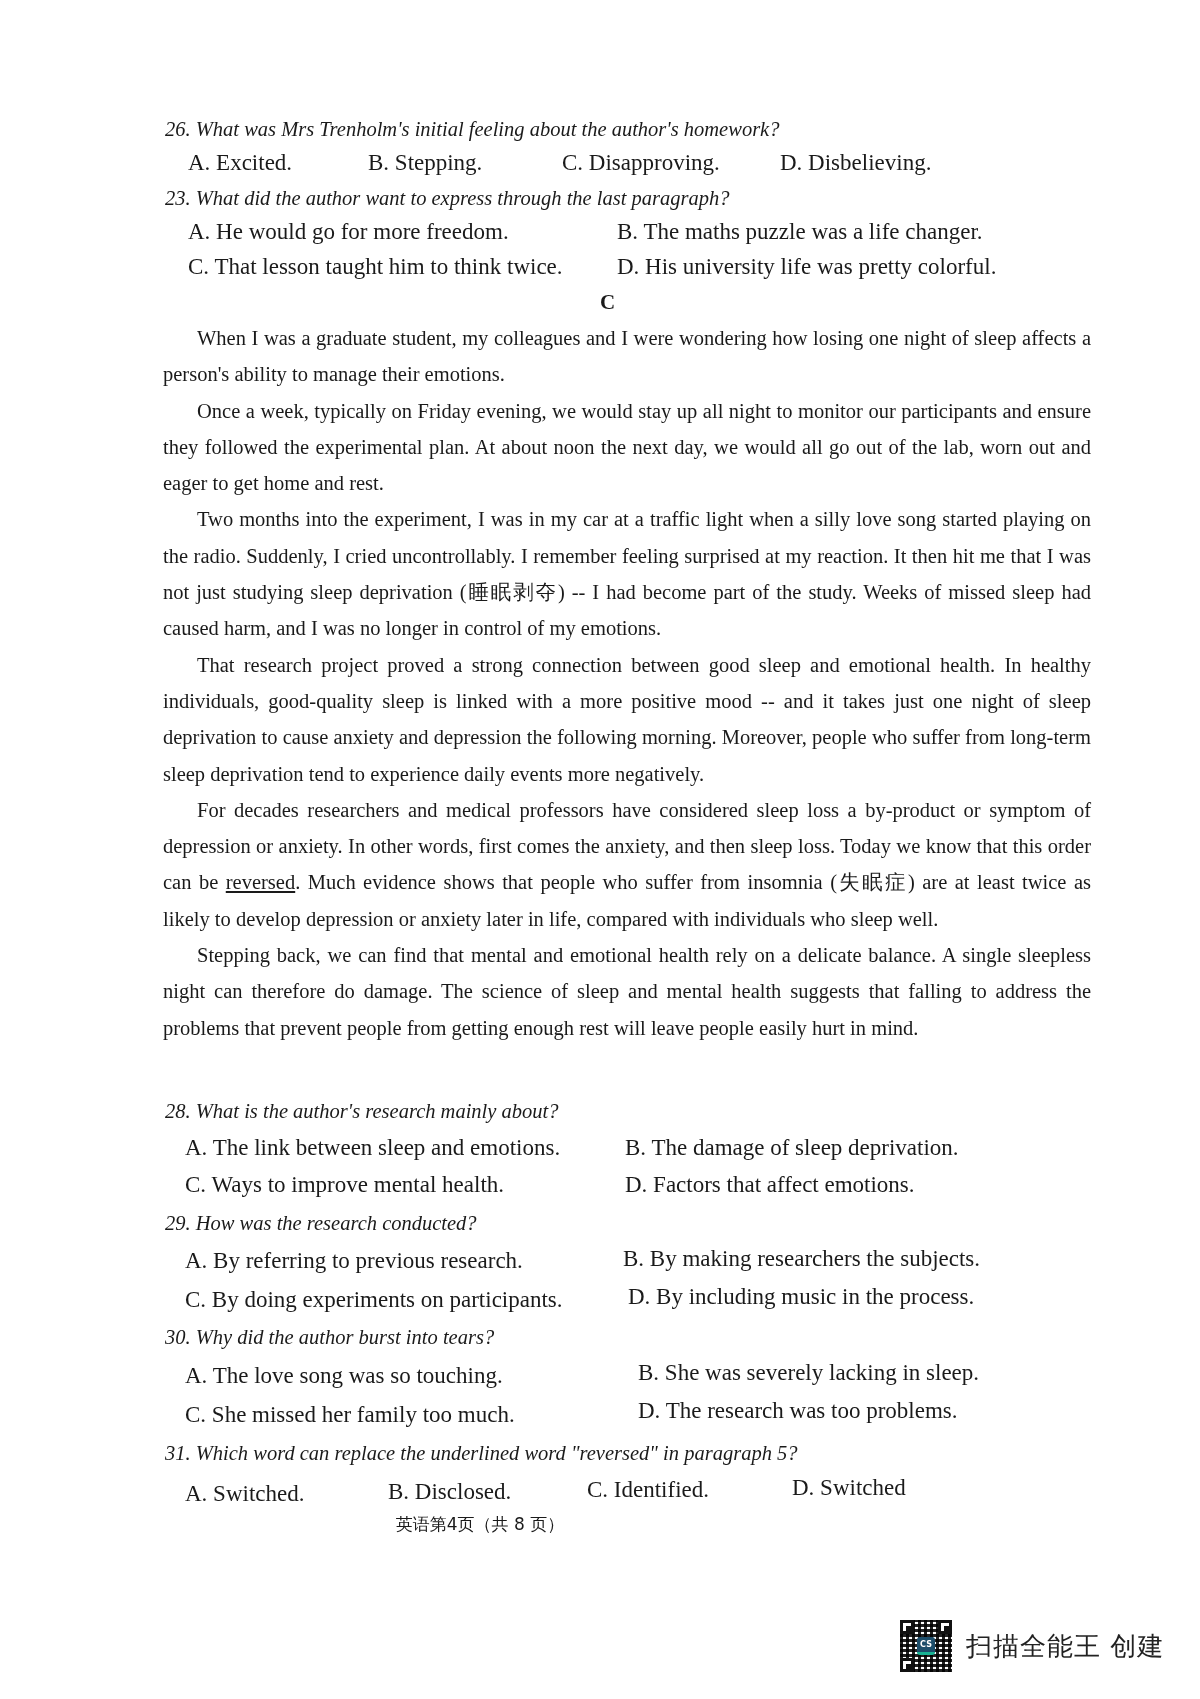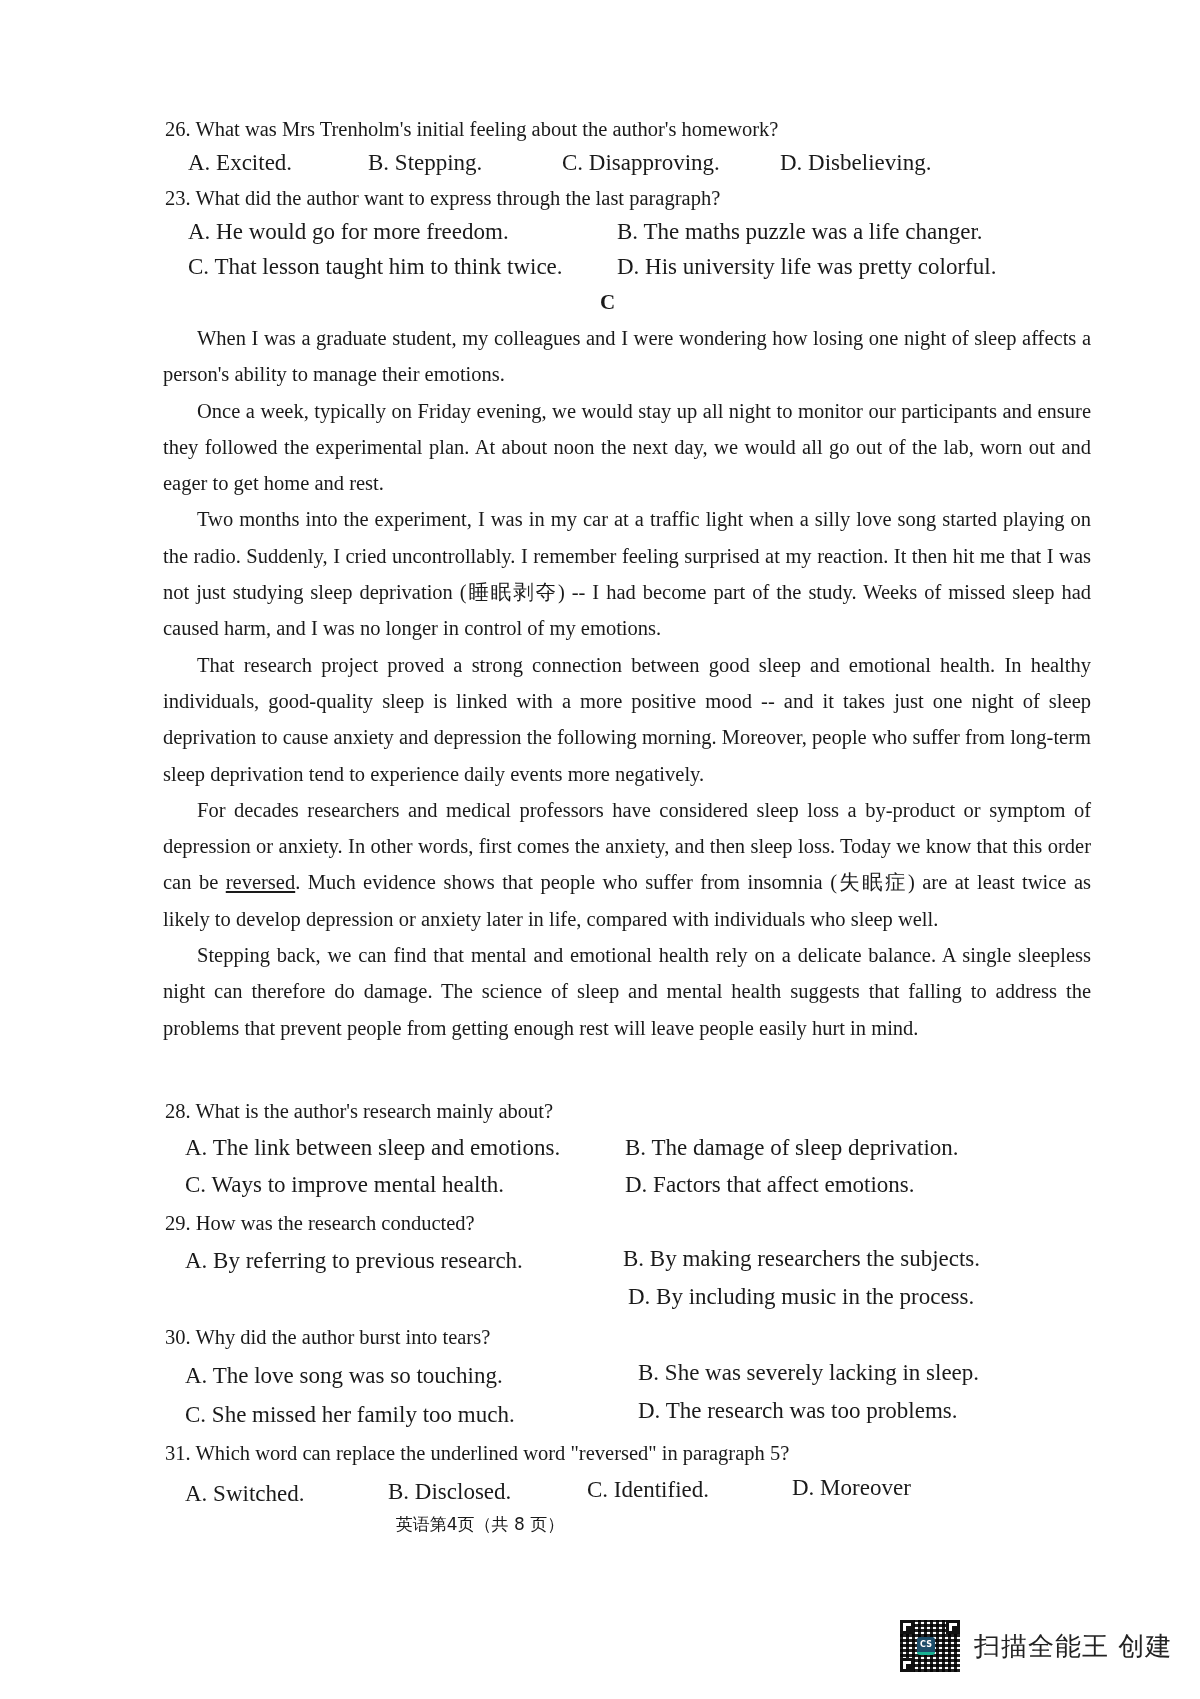--- a/index.html
+++ b/index.html
@@ -2,33 +2,33 @@
 <html><head>
 <meta charset="utf-8">
 <style>
   html, body { margin: 0; padding: 0; background: #ffffff; }
   body {
     width: 1200px; height: 1699px; position: relative; overflow: hidden;
     font-family: "Liberation Serif", "DejaVu Serif", serif;
     color: #1a1a1a;
   }
   .page { position: absolute; left: 0; top: 0; width: 1200px; height: 1699px; }
-  .line { position: absolute; left: 165px; width: 930px; font-size: 20.5px; line-height: 28px; white-space: nowrap; }
+  .line { position: absolute; left: 165px; width: 930px; font-size: 20.5px; line-height: 28px; white-space: nowrap; font-style: italic; }
   .q { left: 165px; }
   .opt { position: absolute; font-size: 23px; line-height: 28px; white-space: nowrap; }
   .para { position: absolute; left: 163px; width: 928px; font-size: 20.5px; line-height: 36.3px; text-align: justify; text-align-last: left; }
   .para p { margin: 0; text-indent: 34px; }
   .section { position: absolute; left: 600px; top: 290px; font-size: 21px; font-weight: bold; }
   .u { text-decoration: underline; }
   .footer { position: absolute; top: 1513px; left: 0; width: 960px; text-align: center; font-family: "DejaVu Sans", sans-serif; font-size: 17px; }
   .wm { position: absolute; left: 900px; top: 1620px; display: flex; align-items: center; }
   .qr { width: 52px; height: 52px; position: relative; background:
       repeating-linear-gradient(90deg, #222 0 3px, #fff 3px 6px),
       repeating-linear-gradient(0deg, #222 0 3px, #fff 3px 5px);
-      background-blend-mode: multiply; padding-left: 8px; }
+      background-blend-mode: multiply; }
   .qr .fin { position: absolute; width: 14px; height: 14px; border: 3px solid #111; background: #fff; box-sizing: border-box; }
   .qr .fin::after { content: ""; position: absolute; left: 3px; top: 3px; width: 5px; height: 5px; background: #111; }
   .qr .logo { position: absolute; left: 17px; top: 17px; width: 18px; height: 18px; background: #1d4e6b; border-radius: 3px; color: #fff; font: bold 8px "DejaVu Sans", sans-serif; display: flex; align-items: center; justify-content: center; border-bottom: 3px solid #19b394; box-sizing: border-box; }
   .wm-text { margin-left: 14px; font-family: "DejaVu Sans", sans-serif; font-size: 26px; color: #222; letter-spacing: 1px; }
 </style>
 </head>
 <body>
 
 <div class="page">
 
@@ -57,33 +57,34 @@
 
   <div class="line q" style="top:1097px">28. What is the author's research mainly about?</div>
   <div class="opt" style="left:185px;top:1134px">A. The link between sleep and emotions.</div>
   <div class="opt" style="left:625px;top:1134px">B. The damage of sleep deprivation.</div>
   <div class="opt" style="left:185px;top:1171px">C. Ways to improve mental health.</div>
   <div class="opt" style="left:625px;top:1171px">D. Factors that affect emotions.</div>
 
   <div class="line q" style="top:1209px">29. How was the research conducted?</div>
   <div class="opt" style="left:185px;top:1247px">A. By referring to previous research.</div>
   <div class="opt" style="left:623px;top:1245px">B. By making researchers the subjects.</div>
+  <div class="opt" style="left:185px;top:1286px">C. By doing experiments on participants.</div>
   <div class="opt" style="left:628px;top:1283px">D. By including music in the process.</div>
 
   <div class="line q" style="top:1323px">30. Why did the author burst into tears?</div>
   <div class="opt" style="left:185px;top:1362px">A. The love song was so touching.</div>
   <div class="opt" style="left:638px;top:1359px">B. She was severely lacking in sleep.</div>
   <div class="opt" style="left:185px;top:1401px">C. She missed her family too much.</div>
   <div class="opt" style="left:638px;top:1397px">D. The research was too problems.</div>
 
   <div class="line q" style="top:1439px">31. Which word can replace the underlined word "reversed" in paragraph 5?</div>
   <div class="opt" style="left:185px;top:1480px">A. Switched.</div>
   <div class="opt" style="left:388px;top:1478px">B. Disclosed.</div>
   <div class="opt" style="left:587px;top:1476px">C. Identified.</div>
-  <div class="opt" style="left:792px;top:1474px">D. Moreover</div>
+  <div class="opt" style="left:792px;top:1474px">D. Switched</div>
 
   <div class="footer">英语第4页（共 8 页）</div>
 
   <div class="wm">
     <div class="qr">
       <div class="fin" style="left:0;top:0"></div>
       <div class="fin" style="right:0;top:0"></div>
       <div class="fin" style="left:0;bottom:0"></div>
       <div class="logo">CS</div>
     </div>

